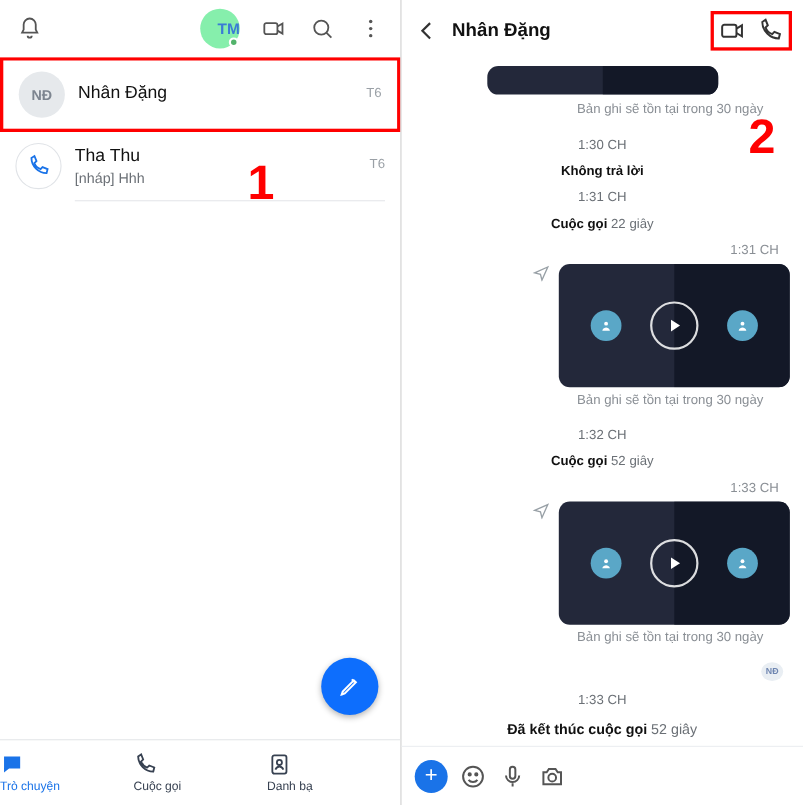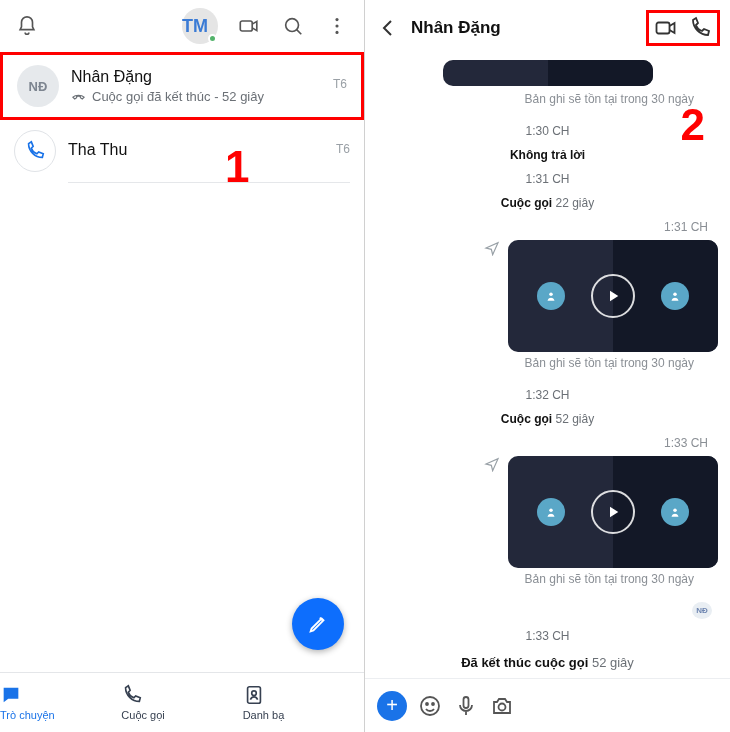--- a/index.html
+++ b/index.html
@@ -15,23 +15,23 @@
   }
   .panel { height: 100%; display: flex; flex-direction: column; position: relative; }
   .left { width: 365px; border-right: 1px solid #d0d0d0; }
   .right { width: 365px; }
 
   
   .l-top { display: flex; align-items: center; height: 52px; padding: 0 14px; gap: 18px; }
   .l-top .spacer { flex: 1; }
   .avatar-tm {
     width: 36px; height: 36px; border-radius: 50%;
-    background: #e5e5e5; color: #3a7bd5; font-weight: 600;
-    display: flex; align-items: center; justify-content: flex-start;
-    font-size: 18px; position: relative;
+    background: #86efac; color: #3a7bd5; font-weight: 600;
+    display: flex; align-items: center; justify-content: flex-end;
+    font-size: 14px; position: relative;
   }
   .presence { position:absolute; bottom:1px; right:1px; width:9px; height:9px; border-radius:50%; background:#53b36b; border:2px solid #fff; }
   .icon-btn { width: 26px; height: 26px; display:flex; align-items:center; justify-content:center; color:#555; }
   .icon-btn svg { width: 22px; height: 22px; }
 
   
   .chat-list { flex:1; overflow:auto; }
   .chat-row {
     display:flex; align-items:center; padding: 10px 14px; gap:12px; position:relative;
   }
@@ -171,38 +171,33 @@
           <circle cx="12" cy="19" r="1.7"></circle>
         </svg>
     </div>
   </div>
 
   <div class="chat-list">
     <div class="chat-row row-highlight">
       <div class="av av-nd">NĐ</div>
       <div class="chat-body">
         <div class="chat-title">Nhân Đặng</div>
-        <div class="chat-sub">
-          <svg viewBox="0 0 24 24" fill="none" stroke="currentColor" stroke-width="1.8">
-              <path d="M3 13c2-2 5-3 9-3s7 1 9 3l-3 3-3-2v-2c-1-0.3-2-0.5-3-0.5s-2 .2-3 .5v2l-3 2z"></path>
-            </svg>
-          <span>Cuộc gọi đã kết thúc - 52 giây</span>
-        </div>
       </div>
       <div class="chat-time">T6</div>
     </div>
 
     <div class="chat-row">
       <div class="av av-phone">
         <svg viewBox="0 0 24 24" fill="none" stroke="#1a73e8" stroke-width="1.8">
             <path d="M5 4c0 8 7 15 15 15l1-4-5-2-2 2c-3-1-5-3-6-6l2-2-2-5z"></path>
           </svg>
       </div>
       <div class="chat-body">
         <div class="chat-title">Tha Thu</div>
+        <div class="chat-sub">[nháp] Hhh</div>
       </div>
       <div class="chat-time">T6</div>
     </div>
     <div class="divider-row"></div>
   </div>
 
   <div class="annot a1">1</div>
 
   <div class="fab">
     <svg viewBox="0 0 24 24" fill="none" stroke="white" stroke-width="2">

